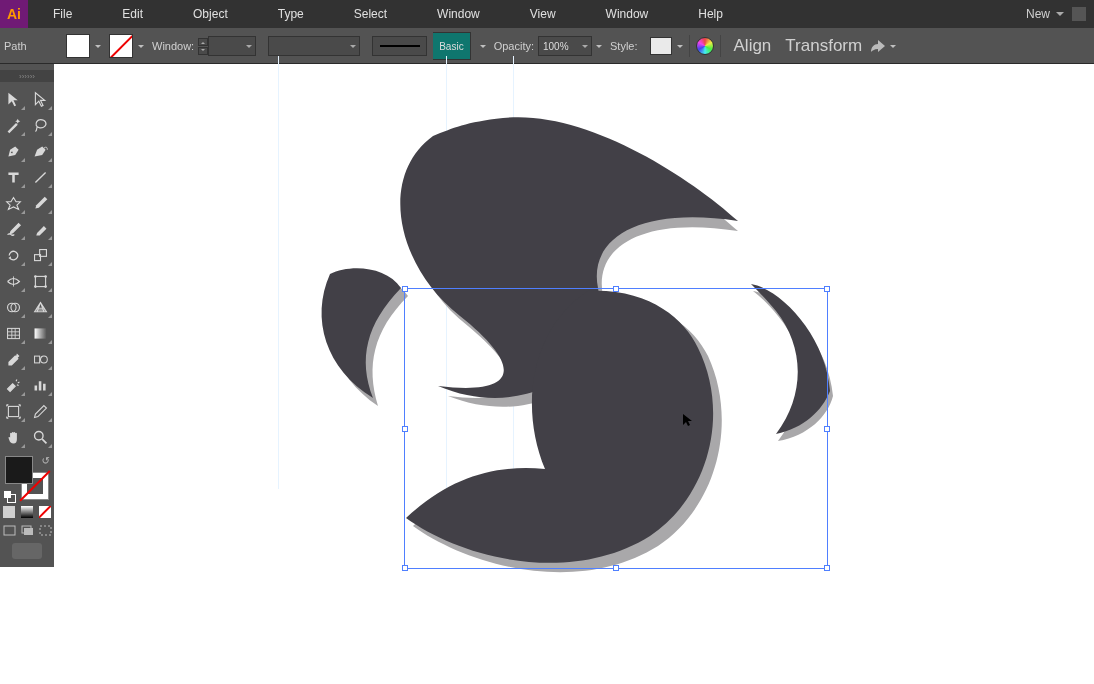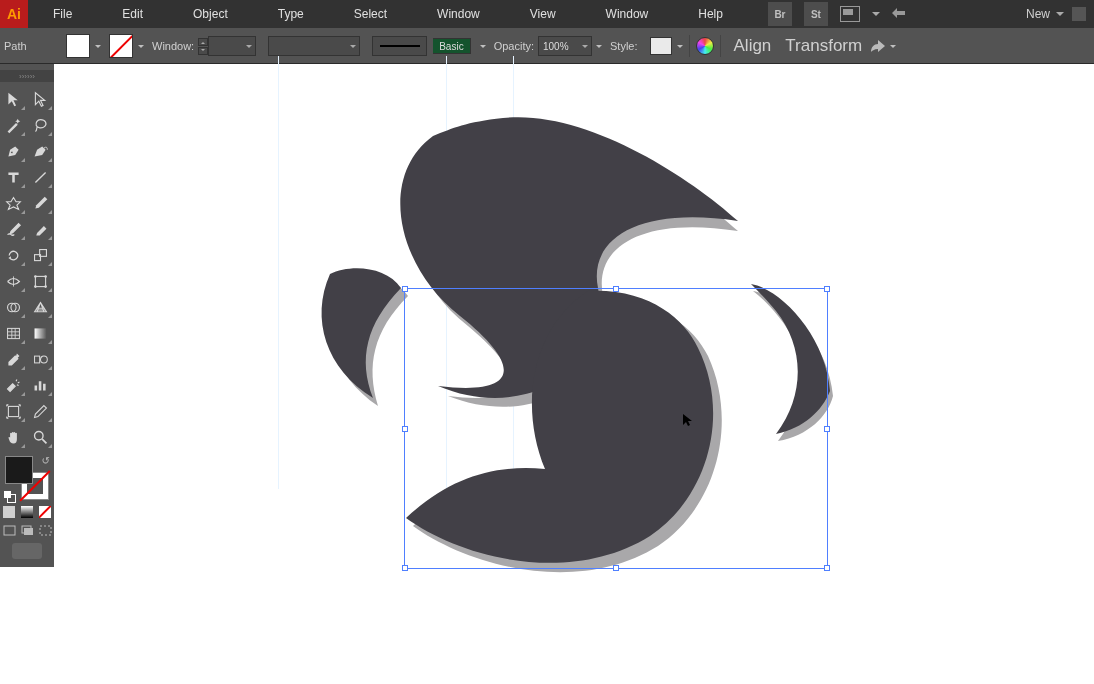--- a/index.html
+++ b/index.html
@@ -1,21 +1,21 @@
 <!DOCTYPE html>
 <html><head>
   <meta charset="utf-8">
   <style>
     * { margin: 0; padding: 0; box-sizing: border-box; font-family: -apple-system, Arial, sans-serif; user-select: none; }
     body { width: 1094px; height: 684px; background: #ffffff; overflow: hidden; position: relative; }
     
     
     .menubar { height: 28px; background: #323232; display: flex; align-items: center; padding: 0 0; justify-content: space-between; }
     .menubar-left { display: flex; align-items: center; height: 100%; }
-    .ai-logo { width: 28px; height: 28px; background: #b91c1c; color: #ff9a00; font-size: 14px; font-weight: bold; display: flex; align-items: center; justify-content: center; text-align: center; }
+    .ai-logo { width: 28px; height: 28px; background: #701a75; color: #ff9a00; font-size: 14px; font-weight: bold; display: flex; align-items: center; justify-content: center; text-align: center; }
     .menu-item { color: #e0e0e0; font-size: 12px; padding: 0 25px; height: 100%; display: flex; align-items: center; cursor: pointer; }
     .menu-extras { display: flex; align-items: center; height: 100%; margin-left: 20px; gap: 12px; }
     .menu-extra-icon { width: 24px; height: 24px; background: #4d4d4d; display: flex; align-items: center; justify-content: center; color: #c0c0c0; font-size: 10px; font-weight: bold; }
     .workspace-arrange { width: 20px; height: 16px; border: 1px solid #999; position: relative; }
     .workspace-arrange::before { content: ''; position: absolute; width: 10px; height: 6px; background: #999; top: 2px; left: 2px; }
     .chev-dn { border: 4px solid transparent; border-top-color: #aaa; margin-top: 4px; }
     .search-ill { color: #888; font-size: 14px; }
     .menubar-right { display: flex; align-items: center; gap: 8px; padding-right: 8px; }
     .new-btn { color: #d0d0d0; font-size: 12px; display: flex; align-items: center; gap: 6px; cursor: pointer; }
     .doc-sel { width: 14px; height: 14px; background: #555; }
@@ -35,21 +35,21 @@
     .stepper-btn { width: 10px; height: 8px; background: #4a4a4a; display: flex; align-items: center; justify-content: center; border: 1px solid #333; }
     .stepper-up::after { content:''; border: 2px solid transparent; border-bottom-color: #aaa; }
     .stepper-down::after { content:''; border: 2px solid transparent; border-top-color: #aaa; }
     .dropdown { height: 20px; background: #4a4a4a; border: 1px solid #333; display: flex; align-items: center; position: relative; }
     .dropdown.w50 { width: 48px; }
     .dropdown.w90 { width: 92px; }
     .dropdown.w70 { width: 54px; }
     .dropdown-chev { position: absolute; right: 3px; border: 3px solid transparent; border-top-color: #aaa; top: 8px; }
     .brush-preview { width: 55px; height: 20px; background: #4a4a4a; border: 1px solid #333; display: flex; align-items: center; justify-content: center; }
     .brush-line { width: 40px; height: 2px; background: #000; }
-    .basic-label { font-size: 10px; color: #ddd; margin: 0 4px; background:#14532d; height:16px; display:flex; align-items:center; padding: 0 6px; border:1px solid #333; border-left:none;}
+    .basic-label { font-size: 10px; color: #ddd; margin: 0 4px; background:#0f766e; height:28px; display:flex; align-items:center; padding: 0 6px; border:1px solid #333; border-left:none;}
     .style-swatch { width: 22px; height: 18px; background: #eaeaea; border: 1px solid #333; }
     .divider { width: 1px; height: 22px; background: #444; margin: 0 6px; }
     .recolor-icon { width: 18px; height: 18px; border-radius: 50%; background: conic-gradient(#e44,#ee4,#4e4,#4ee,#44e,#e4e,#e44); border: 1px solid #333; }
     .ctl-btn { padding: 3px 7px; color: #d0d0d0; font-size: 17px; }
     .isolate-icon { width: 18px; height: 16px; display:flex; align-items:center; justify-content:center;}
     .isolate-icon svg { fill:#bbb; }
 
     
     .tools { position: absolute; left: 0; top: 64px; width: 54px; background: #535353; display: flex; flex-direction: column; align-items: center; padding-top: 6px; }
     .tools-header { width: 54px; height: 12px; background: #434343; display: flex; align-items: center; justify-content: center; color: #888; font-size: 8px; margin-bottom: 4px;}
@@ -99,31 +99,20 @@
     <div class="ai-logo">Ai</div>
     <div class="menu-item">File</div>
     <div class="menu-item">Edit</div>
     <div class="menu-item">Object</div>
     <div class="menu-item">Type</div>
     <div class="menu-item">Select</div>
     <div class="menu-item">Window</div>
     <div class="menu-item">View</div>
     <div class="menu-item">Window</div>
     <div class="menu-item">Help</div>
-    <div class="menu-extras">
-      <div class="menu-extra-icon">Br</div>
-      <div class="menu-extra-icon">St</div>
-      <div class="workspace-arrange"></div>
-      <div class="chev-dn"></div>
-      <div class="search-ill">
-        <svg width="16" height="14" viewBox="0 0 16 14">
-            <path fill="#999" d="M0 7 L5 2 L5 5 L13 5 L13 9 L5 9 L5 12 Z"></path>
-          </svg>
-      </div>
-    </div>
   </div>
   <div class="menubar-right">
     <div class="new-btn">
       <span>New</span>
       <div class="chev-dn"></div>
     </div>
     <div class="doc-sel"></div>
   </div>
 </div>
 

